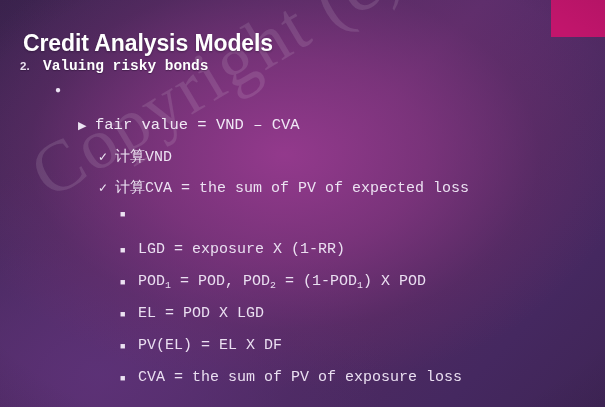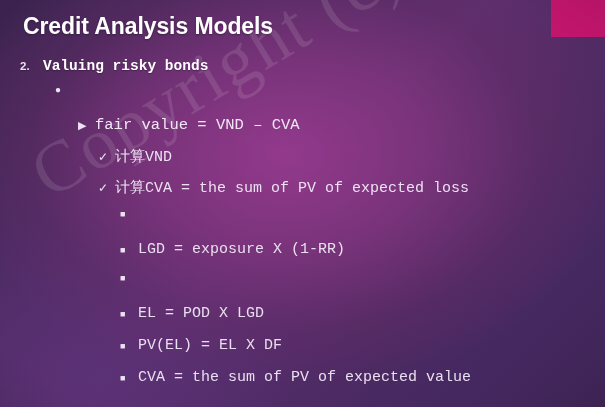--- a/index.html
+++ b/index.html
@@ -53,21 +53,21 @@
     color: rgba(255, 255, 255, 0.115);
     white-space: nowrap;
     pointer-events: none;
     user-select: none;
   }
 
   
   #title {
     position: absolute;
     left: 23px;
-    top: 13px;
+    top: 30px;
     font-size: 23px;
     font-weight: bold;
     color: #ffffff;
     letter-spacing: -0.1px;
     text-shadow: 0 1px 2px rgba(30,10,40,0.45);
   }
 
   
   #body {
     position: absolute;
@@ -180,28 +180,29 @@
       </div>
       <div class="row lvl5">
         <span class="marker">■</span>
       </div>
       <div class="row lvl5">
         <span class="marker">■</span>
         <span class="rowtext">LGD = exposure X (1-RR)</span>
       </div>
       <div class="row lvl5">
         <span class="marker">■</span>
+        <span class="rowtext">POD<sub>1</sub> = POD, POD<sub>2</sub> = (1-POD<sub>1</sub>) X POD</span>
       </div>
       <div class="row lvl5">
         <span class="marker">■</span>
         <span class="rowtext">EL = POD X LGD</span>
       </div>
       <div class="row lvl5">
         <span class="marker">■</span>
         <span class="rowtext">PV(EL) = EL X DF</span>
       </div>
       <div class="row lvl5">
         <span class="marker">■</span>
-        <span class="rowtext">CVA = the sum of PV of expected value</span>
+        <span class="rowtext">CVA = the sum of PV of exposure loss</span>
       </div>
     </div>
 
 </div>
 
 </body></html>

